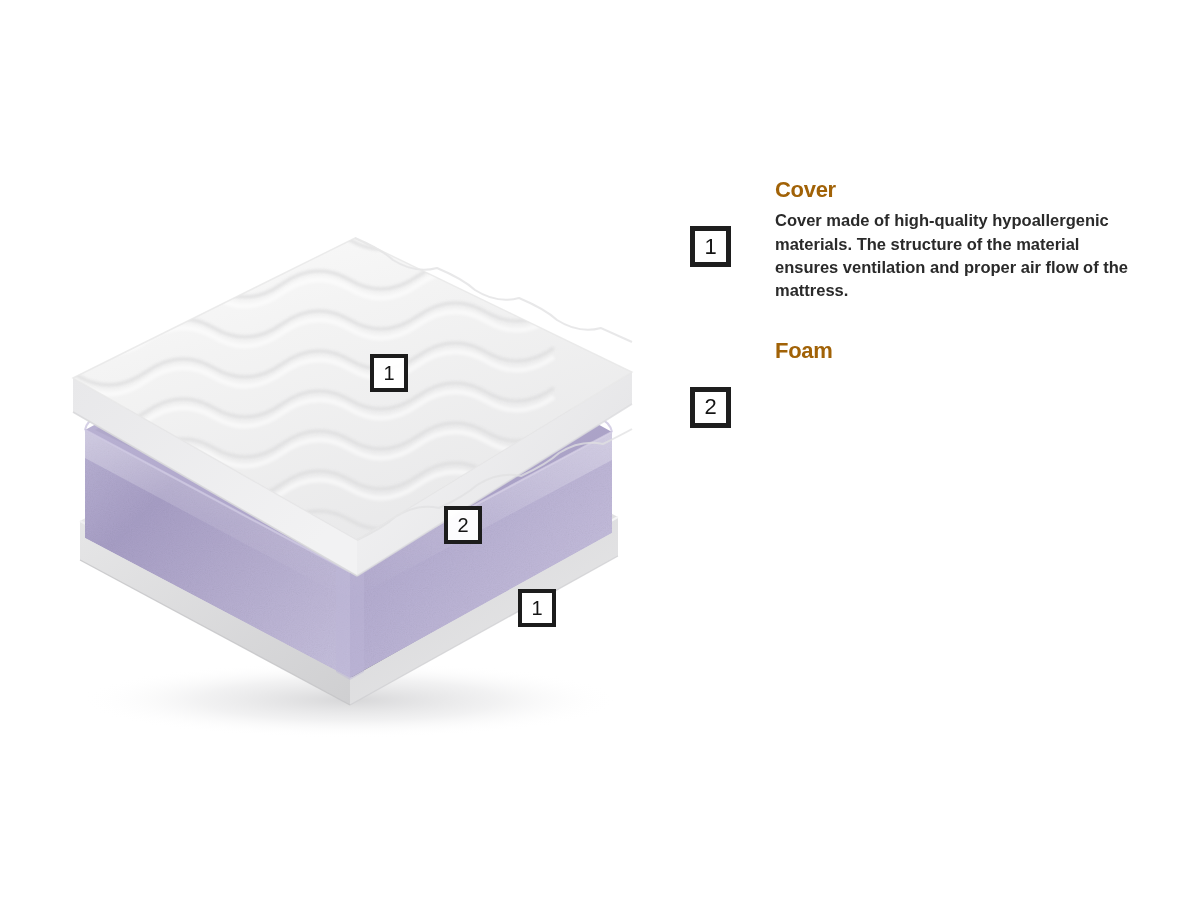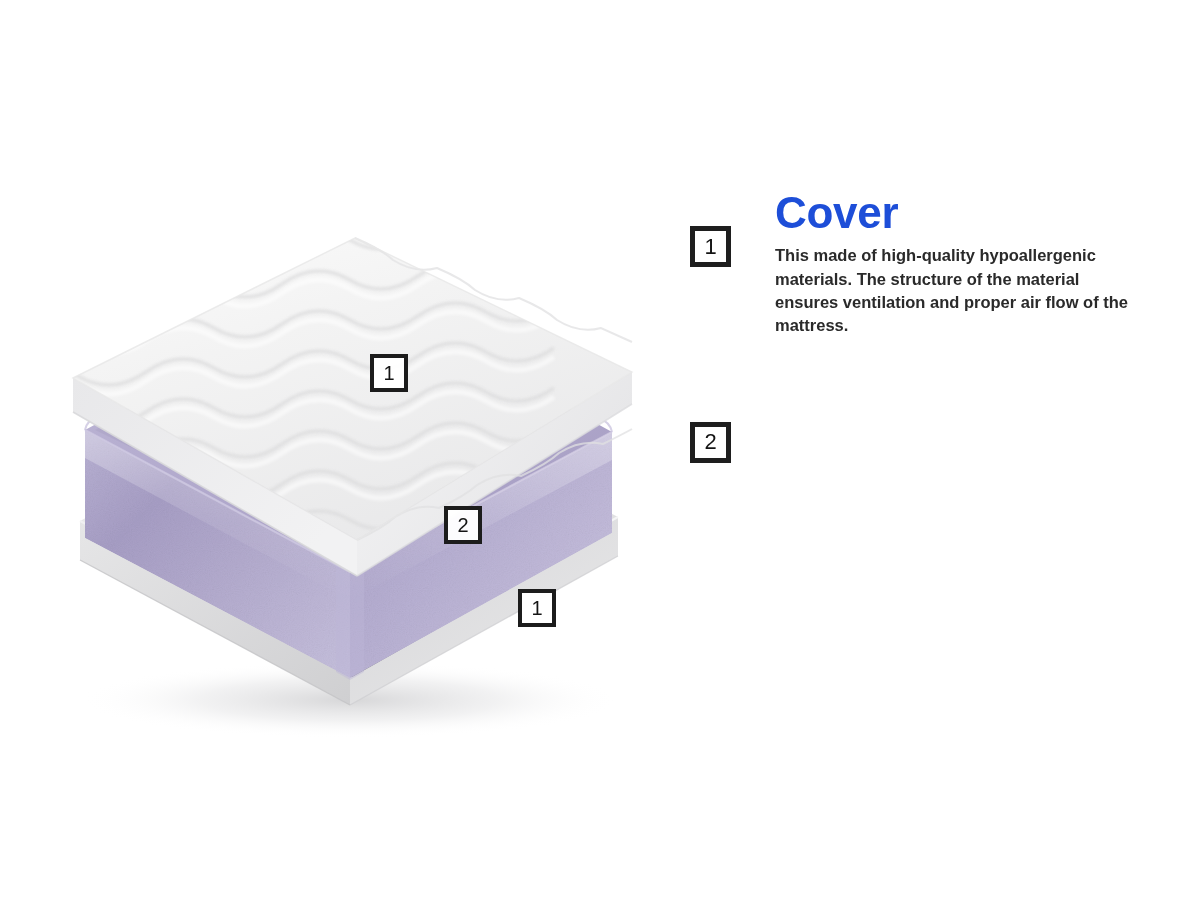--- a/index.html
+++ b/index.html
@@ -89,25 +89,25 @@
     justify-content: center;
     font-size: 22px;
     line-height: 1;
     margin-top: 48px;
   }
   .legend-text {
     margin-left: 44px;
     padding-top: 0px;
   }
   .legend-title {
-    font-size: 44px;
+    font-size: 22px;
     font-weight: bold;
-    color: #1d4ed8;
+    color: #a16207;
     line-height: 1.05;
-    margin: 12px 0 8px 0;
+    margin: 0 0 8px 0;
     letter-spacing: -0.3px;
   }
   .legend-desc {
     font-size: 16.5px;
     font-weight: bold;
     color: #2a2a2a;
     line-height: 1.42;
     margin: 0;
     max-width: 372px;
   }
@@ -289,24 +289,25 @@
     <div class="badge on-art" id="badge-foam-art">2</div>
     <div class="badge on-art" id="badge-base-art">1</div>
   </div>
 
   <div id="legend">
 
     <div class="legend-item">
       <div class="legend-badge">1</div>
       <div class="legend-text">
         <h2 class="legend-title">Cover</h2>
-        <p class="legend-desc">This made of high-quality hypoallergenic materials. The structure of the material ensures ventilation and proper air flow of the mattress.</p>
+        <p class="legend-desc">Cover made of high-quality hypoallergenic materials. The structure of the material ensures ventilation and proper air flow of the mattress.</p>
       </div>
     </div>
 
     <div class="legend-item">
       <div class="legend-badge">2</div>
       <div class="legend-text">
+        <h2 class="legend-title">Foam</h2>
       </div>
     </div>
 
   </div>
 </div>
 
 </body></html>

